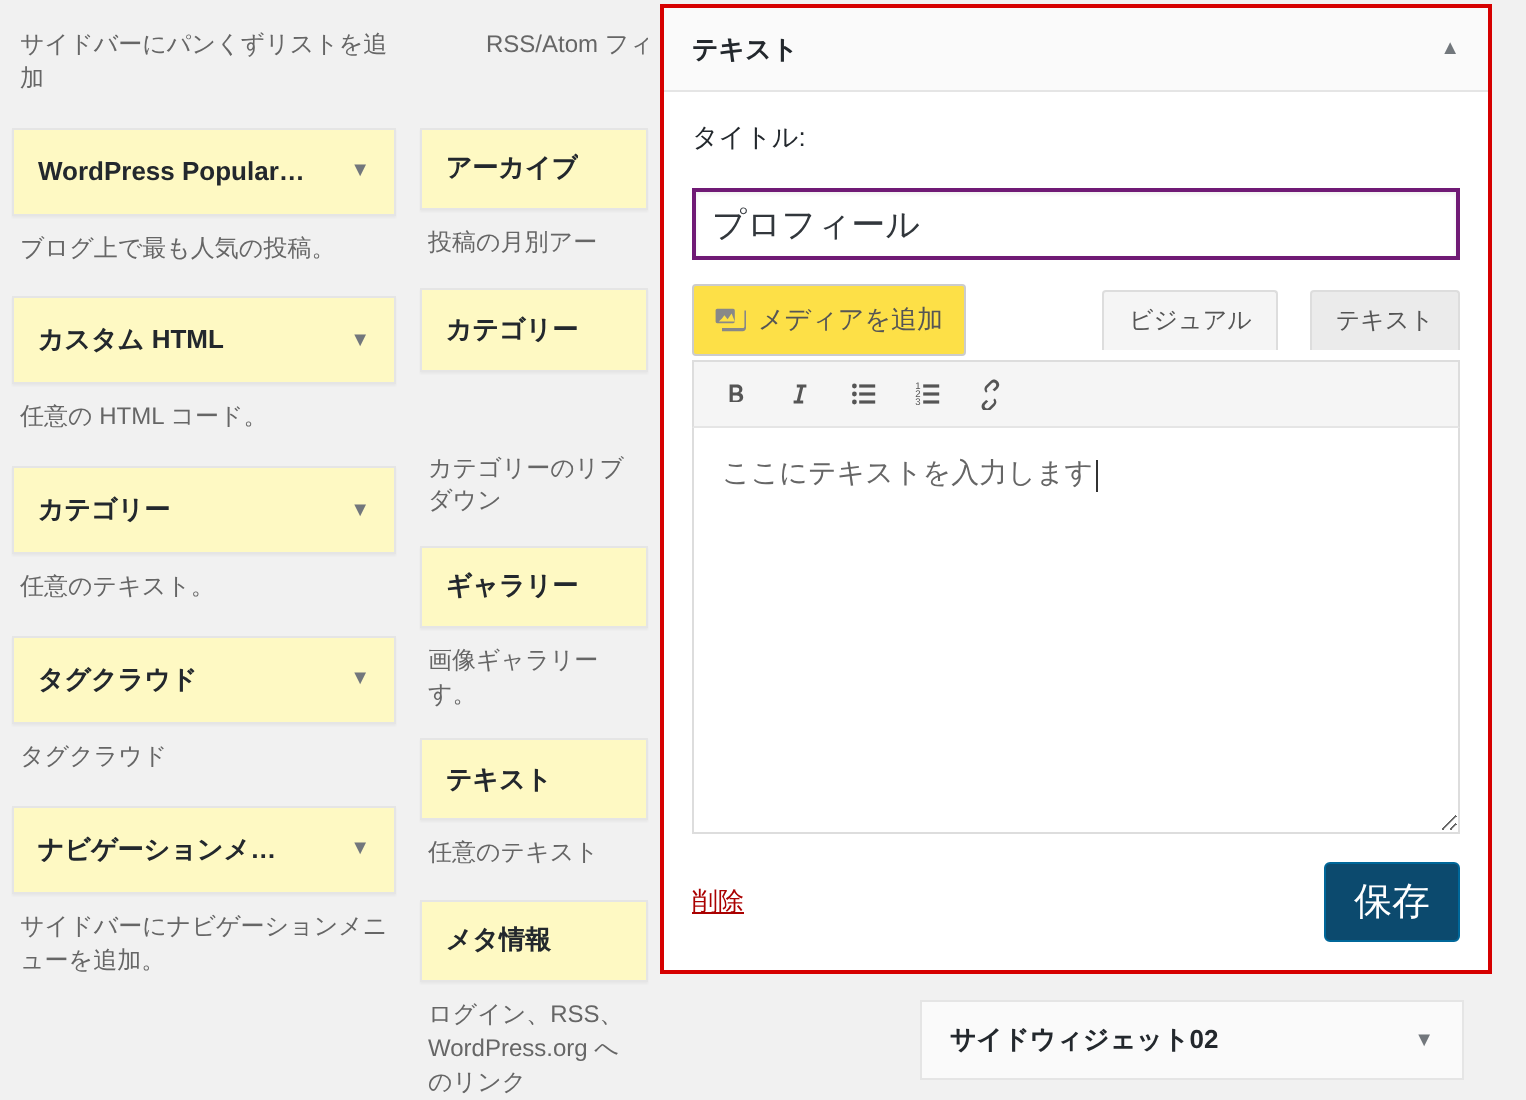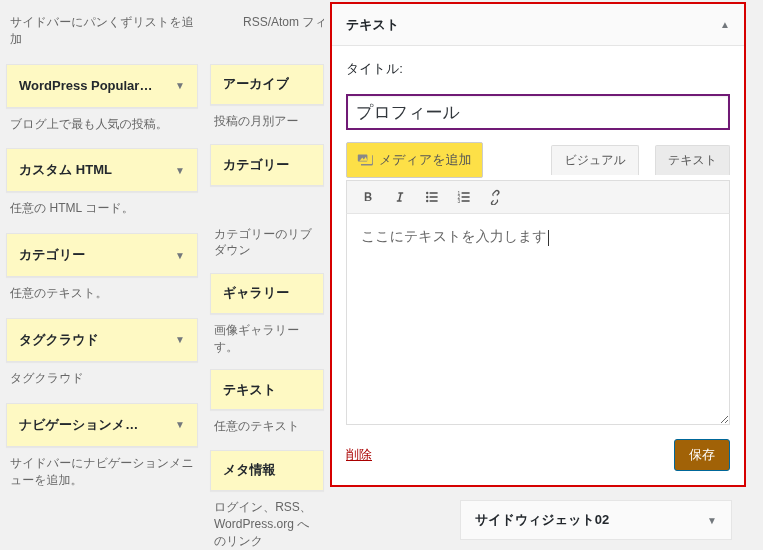--- a/index.html
+++ b/index.html
@@ -152,24 +152,24 @@
     align-items: center;
     margin-top: 14px;
   }
   .delete-link {
     color: #a00;
     text-decoration: underline;
     font-size: 13px;
     cursor: pointer;
   }
   .save-btn {
-    background: #a16207;
+    background: #0c4a6e;
     border: 1px solid #006799;
     color: #fff;
-    font-size: 13px;
+    font-size: 19px;
     padding: 6px 14px;
     border-radius: 3px;
     cursor: pointer;
   }
   .sidebar-panel {
     position: absolute;
     bottom: 10px;
     left: 460px;
     width: 272px;
     height: 40px;

